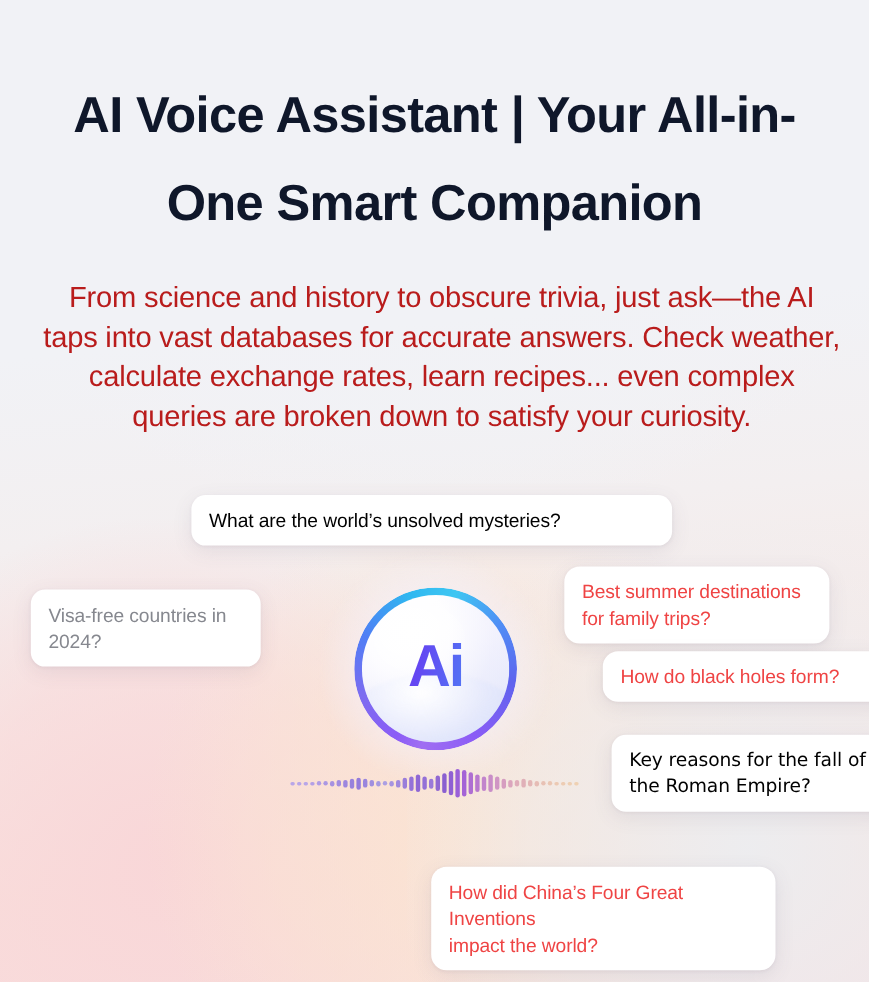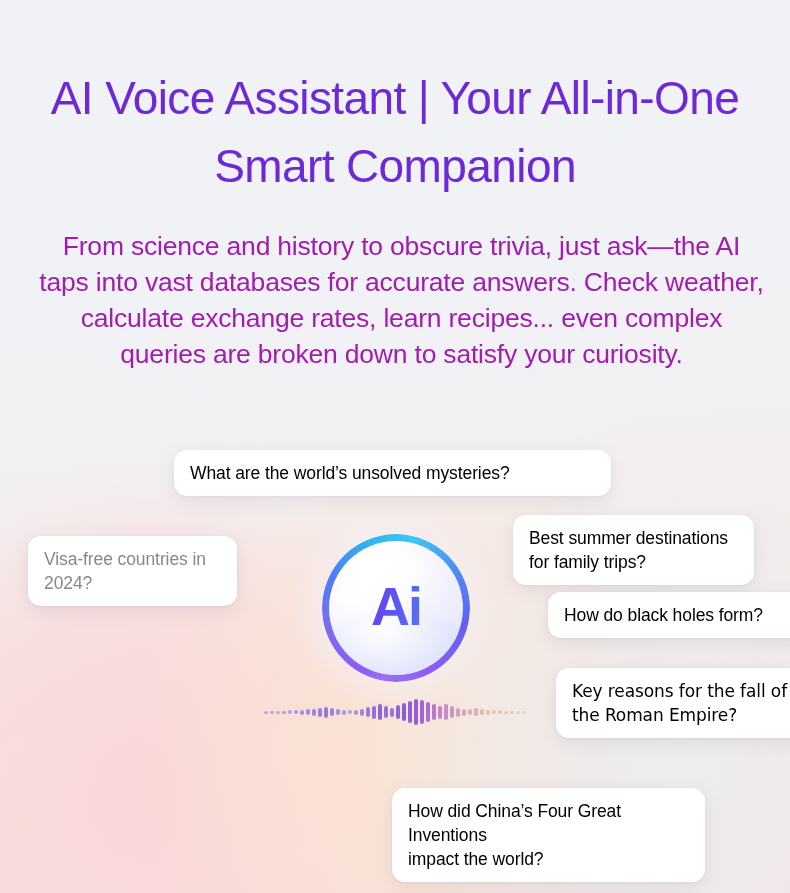--- a/index.html
+++ b/index.html
@@ -33,32 +33,32 @@
   #bg-cool-top {
     position:absolute; left:0; top:-120px; width:790px; height:560px;
     background: radial-gradient(ellipse at 50% 50%, rgba(241,242,246,1) 0%, rgba(241,242,246,0.7) 55%, rgba(241,242,246,0) 80%);
   }
 
   
   #hero { position:absolute; z-index:3; left:0; top:0; width:790px; padding:0 26px; }
   #page-title {
     margin-top:64px;
     font-size:46px;
-    line-height:68px;
-    font-weight:400;
+    line-height:80px;
+    font-weight:700;
     letter-spacing:-0.6px;
-    color:#6d28d9;
+    color:#0f172a;
     text-align:center;
   }
   #page-subtitle {
     margin-top:28px;
     font-size:26.5px;
     line-height:36px;
     font-weight:400;
-    color:#a21caf;
+    color:#b91c1c;
     text-align:center;
     letter-spacing:-0.2px;
     margin-left:13px;
   }
 
   
   #stage { position:absolute; inset:0; z-index:4; }
 
   
   #orb-wrap { position:absolute; left:322px; top:534px; width:148px; height:148px;text-decoration:underline; }
@@ -120,21 +120,21 @@
     background:#ffffff;
     border-radius:13px;
     box-shadow: 0 5px 18px rgba(86,74,110,0.10), 0 1px 3px rgba(86,74,110,0.06);
     padding:11px 16px;
     font-size:17.5px;
     line-height:24px;
     letter-spacing:-0.1px;
     white-space:pre-line;
   }
   .bubble.tone-dark  { color:#000000; }
-  .bubble.tone-mid   { color:#000000; }
+  .bubble.tone-mid   { color:#ef4444;border-radius:14px; }
   .bubble.tone-light { color:#86888f; }
   .bubble.alt-font { font-family:"DejaVu Sans", sans-serif; font-size:17px; line-height:24px; }
 </style>
 </head>
 <body>
 
 <div id="bg-layer">
   <div id="bg-base"></div>
   <div id="bg-cool-top"></div>
   <div id="bg-pink-left"></div>

